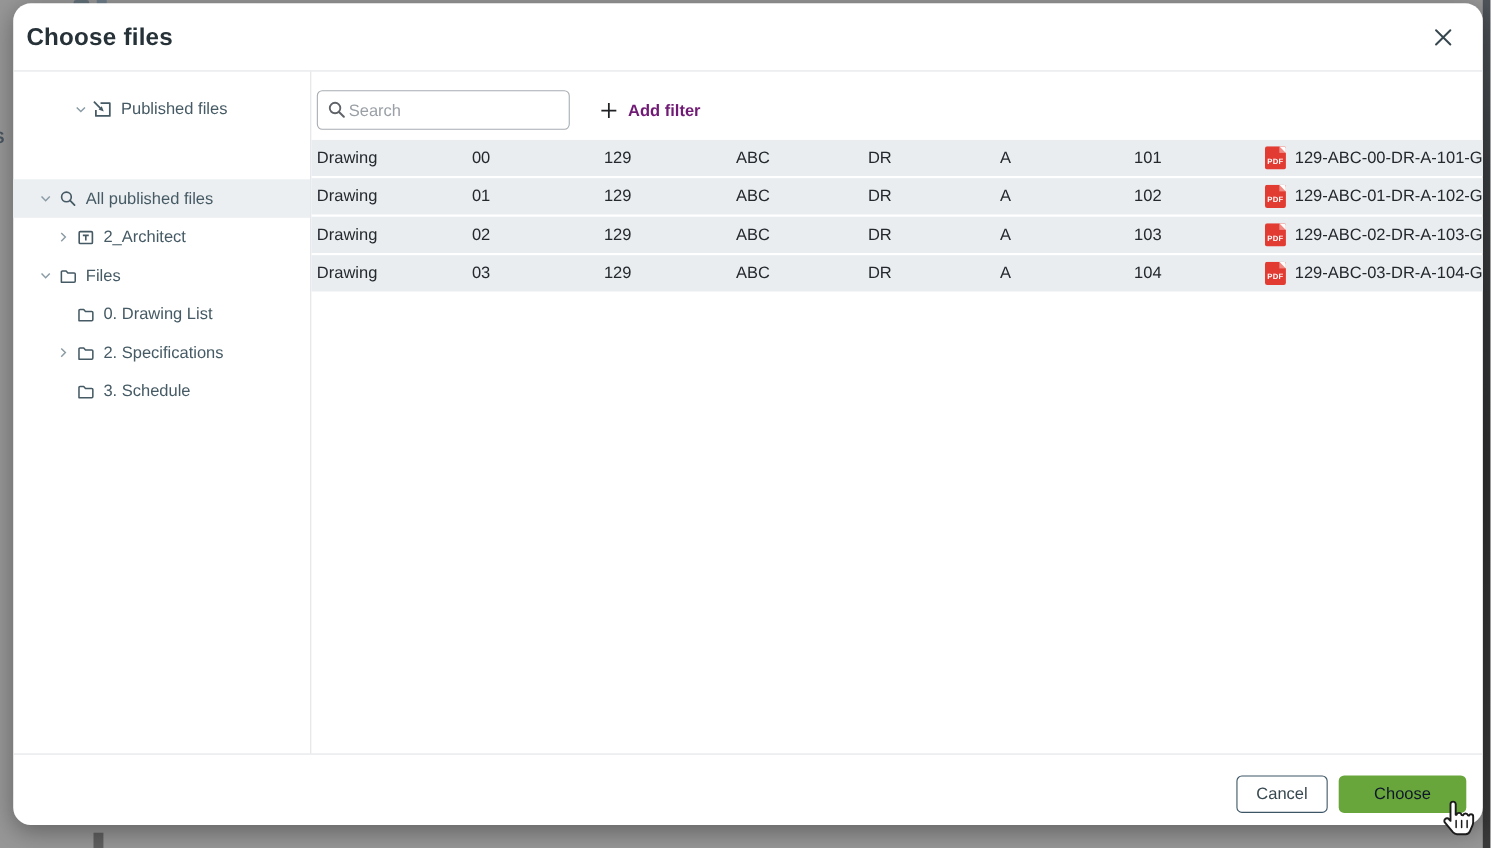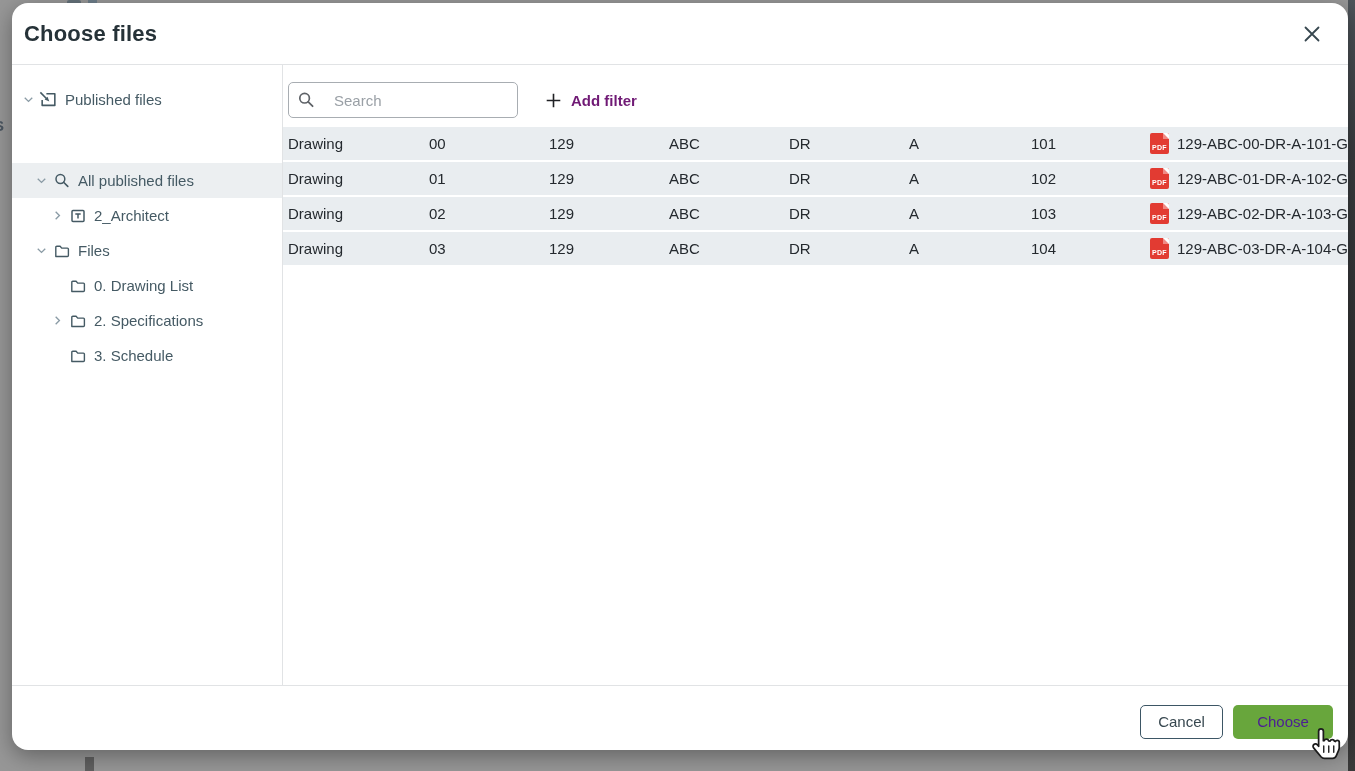--- a/index.html
+++ b/index.html
@@ -25,35 +25,35 @@
     display:flex; align-items:center; padding:0 22px 0 12px; }
   .modal-title { font-size:22px; font-weight:700; color:#263238; letter-spacing:.2px; }
   .close-btn { margin-left:auto; width:28px; height:28px; display:flex; align-items:center;
     justify-content:center; cursor:pointer; background:none; border:none; }
 
   .modal-body { flex:1 1 auto; display:flex; min-height:0; }
 
   
   .sidebar { width:271px; flex:0 0 auto; border-right:1px solid #e1e3e5; padding-top:17px; }
   .tree-item { height:35px; display:flex; align-items:center; cursor:pointer; }
-  .tree-item.lvl0 { padding-left:8px; }
+  .tree-item.lvl0 { padding-left:8px;margin-left:45px; }
   .tree-item.lvl1 { padding-left:21px; }
   .tree-item.lvl2 { padding-left:37px; }
   .tree-item.selected { background:#eceff1;margin-top:46px; }
   .chev { width:17px; height:18px; flex:0 0 auto; display:flex; align-items:center; justify-content:center; }
   .ticon { width:19px; height:18px; flex:0 0 auto; display:flex; align-items:center; justify-content:center; margin:0 7px 0 2px; }
   .tlabel { font-size:15px; color:#455a64; white-space:nowrap; }
 
   
   .content { flex:1 1 auto; min-width:0; display:flex; flex-direction:column; }
   .toolbar { height:62px; flex:0 0 auto; display:flex; align-items:flex-start; padding:17px 0 0 5px; }
   .search-box { width:230px; height:36px; border:1px solid #a8adb2; border-radius:5px;
     display:flex; align-items:center; padding:0 8px; background:#fff; }
   .search-box input { border:none; outline:none; font-size:15px; color:#8b5cf6; width:100%;
-    margin-left:19px; font-family:"Liberation Sans", sans-serif; background:transparent; }
+    margin-left:2px; font-family:"Liberation Sans", sans-serif; background:transparent; }
   .search-box input::placeholder { color:#9aa0a6; }
   .add-filter { margin-left:27px; height:36px; display:flex; align-items:center; gap:9px;
     background:none; border:none; cursor:pointer; }
   .add-filter-label { font-size:15px; font-weight:600; color:#701a75; }
 
   
   .grid-cols { display:grid; grid-template-columns:141px 120px 120px 120px 120px 122px 119px minmax(0,1fr); }
   .thead { position:relative; height:38px; flex:0 0 auto;
     display:grid; grid-template-columns:141px 120px 120px 120px 120px 122px 119px minmax(0,1fr) 20px 31px;
     align-items:center; padding-left:5px; }
@@ -77,21 +77,21 @@
   .pdf-label { position:absolute; left:0; right:0; bottom:3px; text-align:center;
     font-size:7px; font-weight:700; color:#fff; letter-spacing:.3px; }
 
   
   .modal-footer { height:65px; flex:0 0 auto; border-top:1px solid #e1e3e5;
     display:flex; align-items:center; justify-content:flex-end; gap:10px;
     padding:7px 15px 0 0; }
   .btn { height:34px; border-radius:5px; font-size:15px; font-weight:400; cursor:pointer;
     font-family:"Liberation Sans", sans-serif; }
   .btn-cancel { width:83px; background:#fff; border:1.5px solid #3d5665; color:#37474f; }
-  .btn-choose { width:100px; background:#68a63c; border:none; color:#4c1d95; }
+  .btn-choose { width:116px; background:#68a63c; border:none; color:#0f172a; }
 
   .cursor { position:absolute; left:1306px; top:724px; width:40px; height:44px; pointer-events:none; z-index:50; }
 
   svg { display:block; }
 </style>
 </head>
 <body>
 
 <div class="frag frag-right-strip"></div>
 <div class="frag frag-top-glyph"></div>

